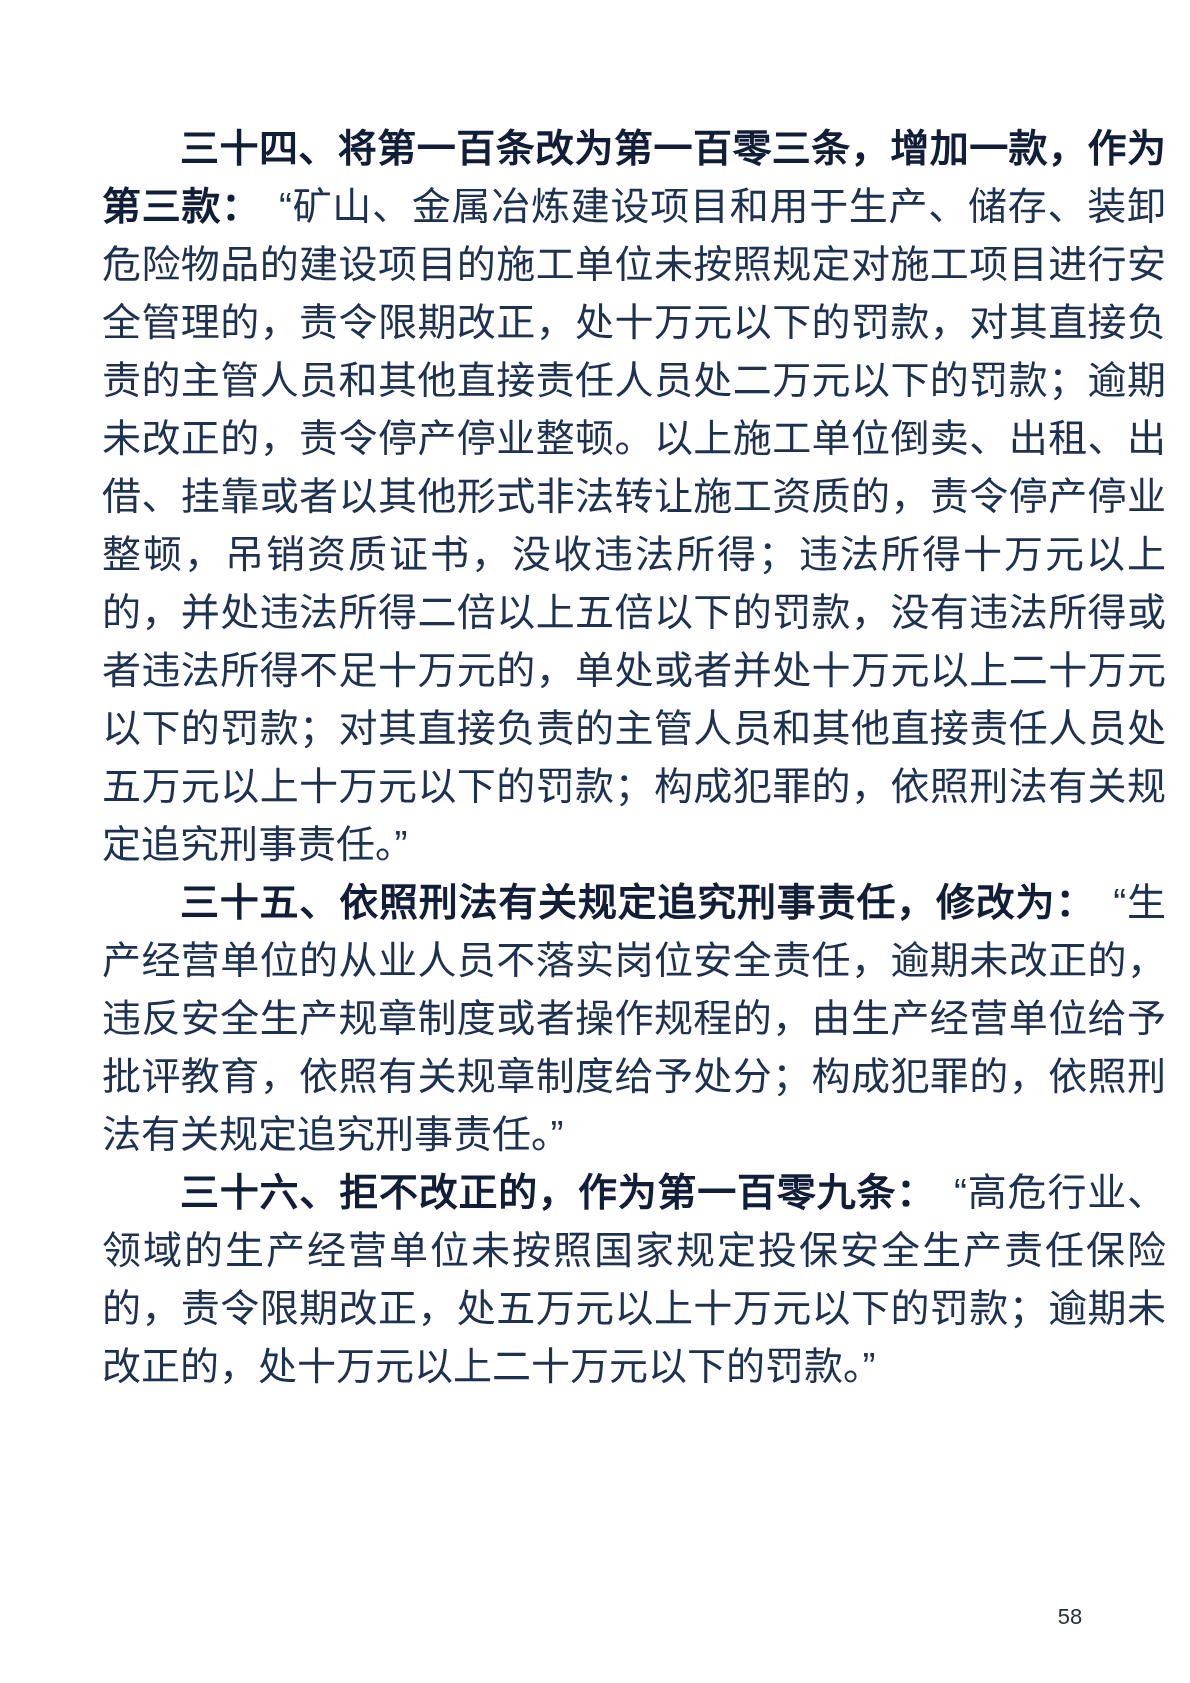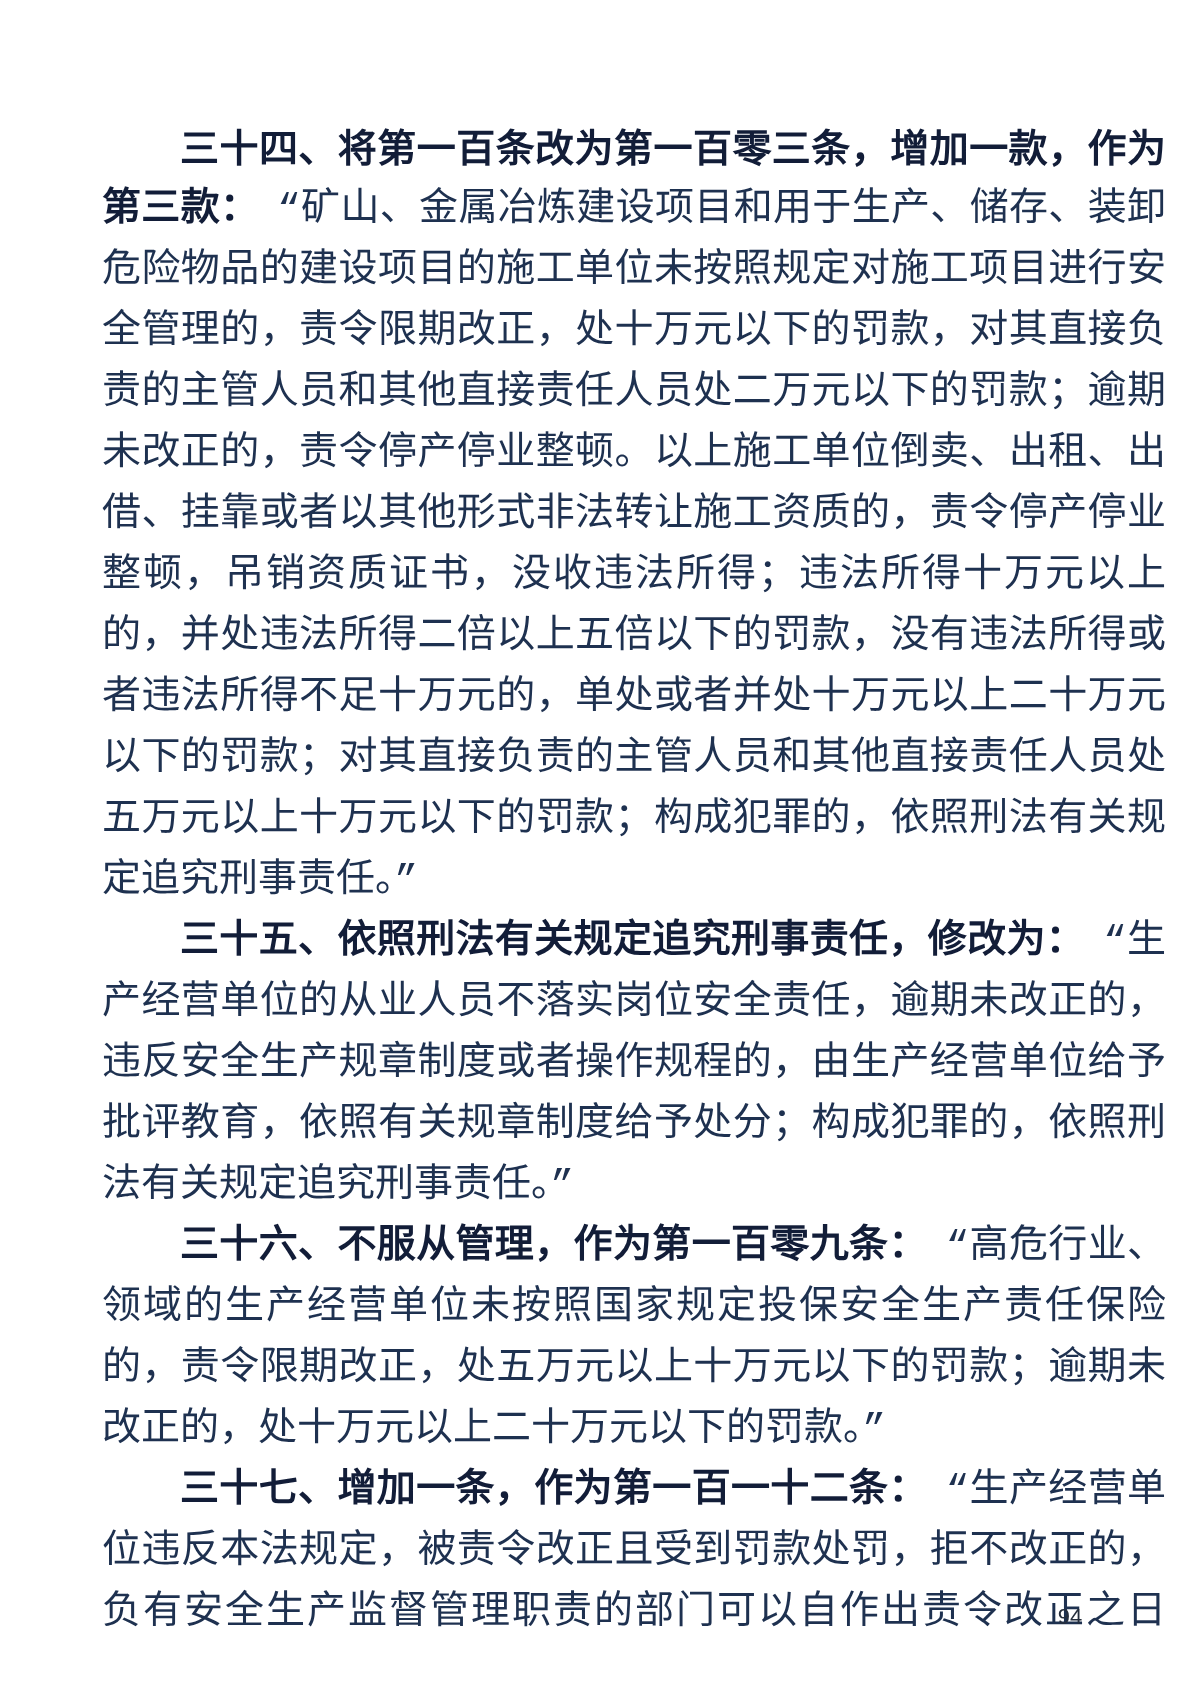--- a/index.html
+++ b/index.html
@@ -34,21 +34,21 @@
   }
   p.para.cut {
     text-align-last: justify;
   }
   .clause-heading {
     font-family: "Liberation Sans", "DejaVu Sans", sans-serif;
     font-weight: bold;
     color: #121d38;
   }
   .clause-text {
-    font-family: Liberation Mono, monospace;
+    font-family: Liberation Sans, sans-serif;
     color: #1e3150;
     margin-left: 18px;
   }
   .page-number {
     position: absolute;
     left: 1050px;
     top: 1604px;
     width: 40px;
     text-align: center;
     font-family: "Liberation Sans", "DejaVu Sans", sans-serif;
@@ -60,20 +60,19 @@
 </head>
 <body>
 
 <div class="page">
   <div class="doc-body">
 
     <p class="para"><span class="clause-heading">三十四、将第一百条改为第一百零三条，增加一款，作为第三款：</span><span class="clause-text">“矿山、金属冶炼建设项目和用于生产、储存、装卸危险物品的建设项目的施工单位未按照规定对施工项目进行安全管理的，责令限期改正，处十万元以下的罚款，对其直接负责的主管人员和其他直接责任人员处二万元以下的罚款；逾期未改正的，责令停产停业整顿。以上施工单位倒卖、出租、出借、挂靠或者以其他形式非法转让施工资质的，责令停产停业整顿，吊销资质证书，没收违法所得；违法所得十万元以上的，并处违法所得二倍以上五倍以下的罚款，没有违法所得或者违法所得不足十万元的，单处或者并处十万元以上二十万元以下的罚款；对其直接负责的主管人员和其他直接责任人员处五万元以上十万元以下的罚款；构成犯罪的，依照刑法有关规定追究刑事责任。”</span></p>
 
     <p class="para"><span class="clause-heading">三十五、依照刑法有关规定追究刑事责任，修改为：</span><span class="clause-text">“生产经营单位的从业人员不落实岗位安全责任，逾期未改正的，违反安全生产规章制度或者操作规程的，由生产经营单位给予批评教育，依照有关规章制度给予处分；构成犯罪的，依照刑法有关规定追究刑事责任。”</span></p>
 
-    <p class="para"><span class="clause-heading">三十六、不服从管理，作为第一百零九条：</span><span class="clause-text">“高危行业、领域的生产经营单位未按照国家规定投保安全生产责任保险的，责令限期改正，处五万元以上十万元以下的罚款；逾期未改正的，处十万元以上二十万元以下的罚款。”</span></p>
+    <p class="para"><span class="clause-heading">三十六、拒不改正的，作为第一百零九条：</span><span class="clause-text">“高危行业、领域的生产经营单位未按照国家规定投保安全生产责任保险的，责令限期改正，处五万元以上十万元以下的罚款；逾期未改正的，处十万元以上二十万元以下的罚款。”</span></p>
 
-    <p class="para cut"><span class="clause-heading">三十七、增加一条，作为第一百一十二条：</span><span class="clause-text">“生产经营单位违反本法规定，被责令改正且受到罚款处罚，拒不改正的，负有安全生产监督管理职责的部门可以自作出责令改正之日</span></p>
 
   </div>
 
-  <div class="page-number">94</div>
+  <div class="page-number">58</div>
 </div>
 
 </body></html>

